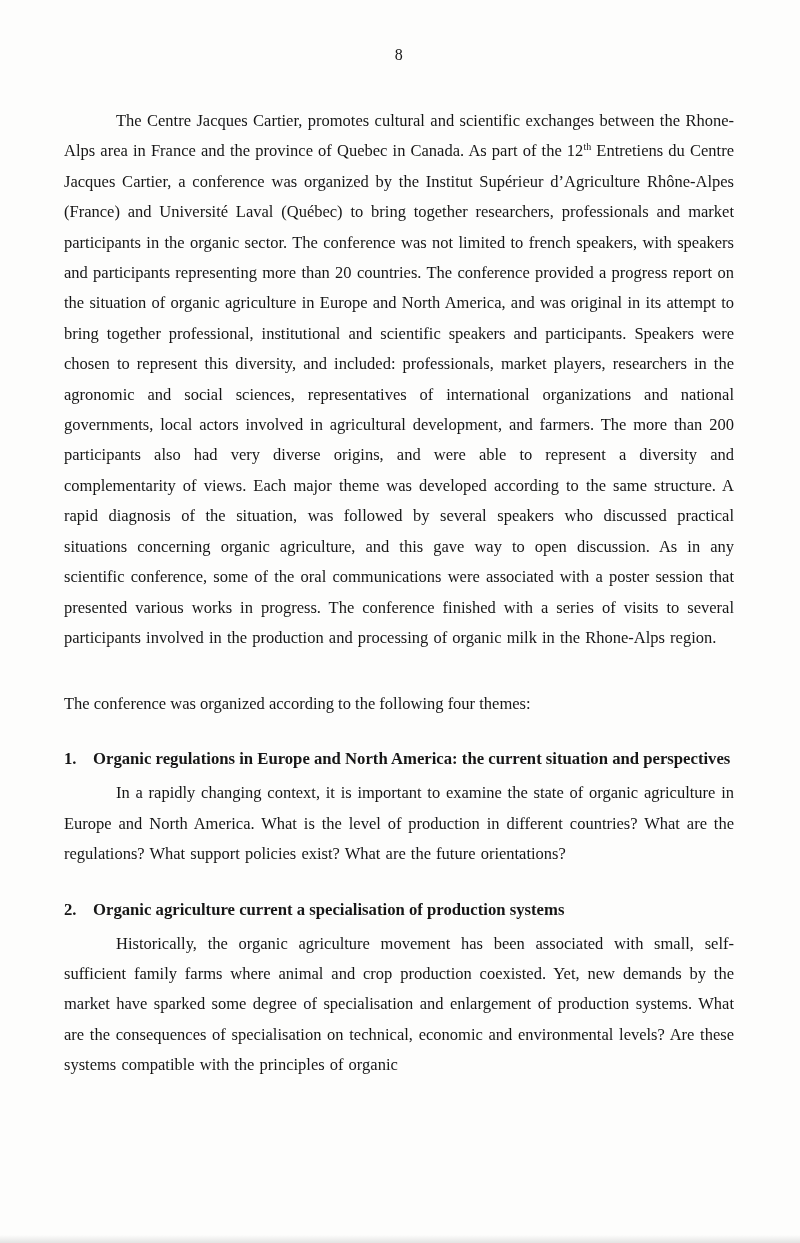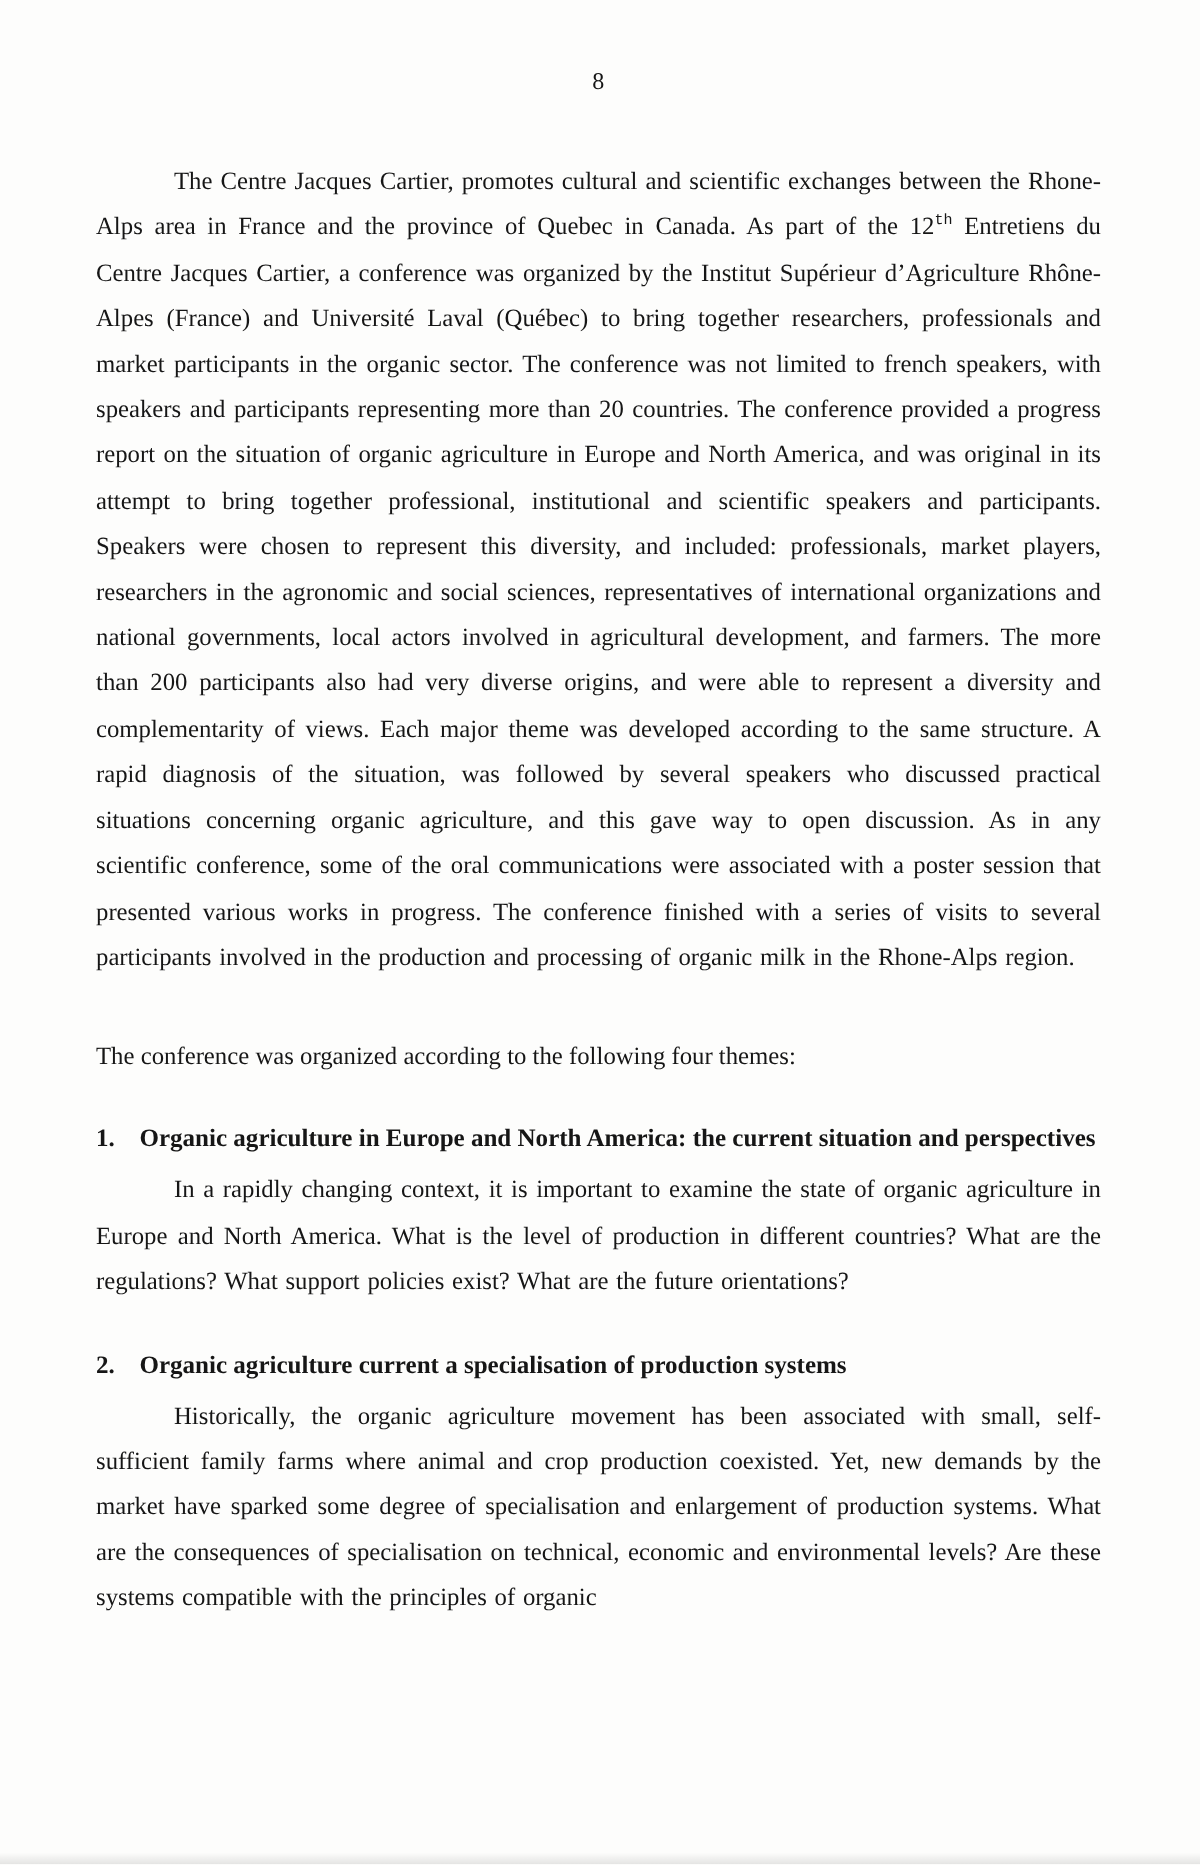--- a/index.html
+++ b/index.html
@@ -33,21 +33,20 @@
     font-size: 16.5px;
     line-height: 30.4px;
     text-align: justify;
     word-spacing: 1px;
   }
   .indent { text-indent: 52px; }
   sup {
     font-size: 10px;
     line-height: 0;
     vertical-align: super;
-    font-family: Liberation Mono, monospace;
   }
   .themes-intro {
     margin-top: 36px;
     font-size: 16.5px;
     line-height: 30px;
     font-family: Liberation Serif, serif;
   }
   .theme { margin-top: 26px; }
   .theme-heading {
     display: flex;
@@ -72,21 +71,21 @@
 
   <div class="page-number">8</div>
 
   <p class="body-para indent"><span>The Centre Jacques Cartier, promotes cultural and scientific exchanges between the Rhone-Alps area in France and the province of Quebec in Canada. As part of the 12</span><sup>th</sup><span> Entretiens du Centre Jacques Cartier, a conference was organized by the Institut Supérieur d’Agriculture Rhône-Alpes (France) and Université Laval (Québec) to bring together researchers, professionals and market participants in the organic sector. The conference was not limited to french speakers, with speakers and participants representing more than 20 countries. The conference provided a progress report on the situation of organic agriculture in Europe and North America, and was original in its attempt to bring together professional, institutional and scientific speakers and participants. Speakers were chosen to represent this diversity, and included: professionals, market players, researchers in the agronomic and social sciences, representatives of international organizations and national governments, local actors involved in agricultural development, and farmers. The more than 200 participants also had very diverse origins, and were able to represent a diversity and complementarity of views. Each major theme was developed according to the same structure. A rapid diagnosis of the situation, was followed by several speakers who discussed practical situations concerning organic agriculture, and this gave way to open discussion. As in any scientific conference, some of the oral communications were associated with a poster session that presented various works in progress. The conference finished with a series of visits to several participants involved in the production and processing of organic milk in the Rhone-Alps region.</span></p>
 
   <p class="themes-intro">The conference was organized according to the following four themes:</p>
 
   <div class="theme">
     <div class="theme-heading">
       <span class="theme-number">1.</span>
-      <span class="theme-title">Organic agriculture in Europe and North America: the current situation and perspectives</span>
+      <span class="theme-title">Organic regulations in Europe and North America: the current situation and perspectives</span>
     </div>
     <p class="body-para indent theme-body">In a rapidly changing context, it is important to examine the state of organic agriculture in Europe and North America. What is the level of production in different countries? What are the regulations? What support policies exist? What are the future orientations?</p>
   </div>
 
   <div class="theme">
     <div class="theme-heading">
       <span class="theme-number">2.</span>
       <span class="theme-title">Organic agriculture current a specialisation of production systems</span>
     </div>
     <p class="body-para indent theme-body">Historically, the organic agriculture movement has been associated with small, self-sufficient family farms where animal and crop production coexisted. Yet, new demands by the market have sparked some degree of specialisation and enlargement of production systems. What are the consequences of specialisation on technical, economic and environmental levels? Are these systems compatible with the principles of organic</p>

